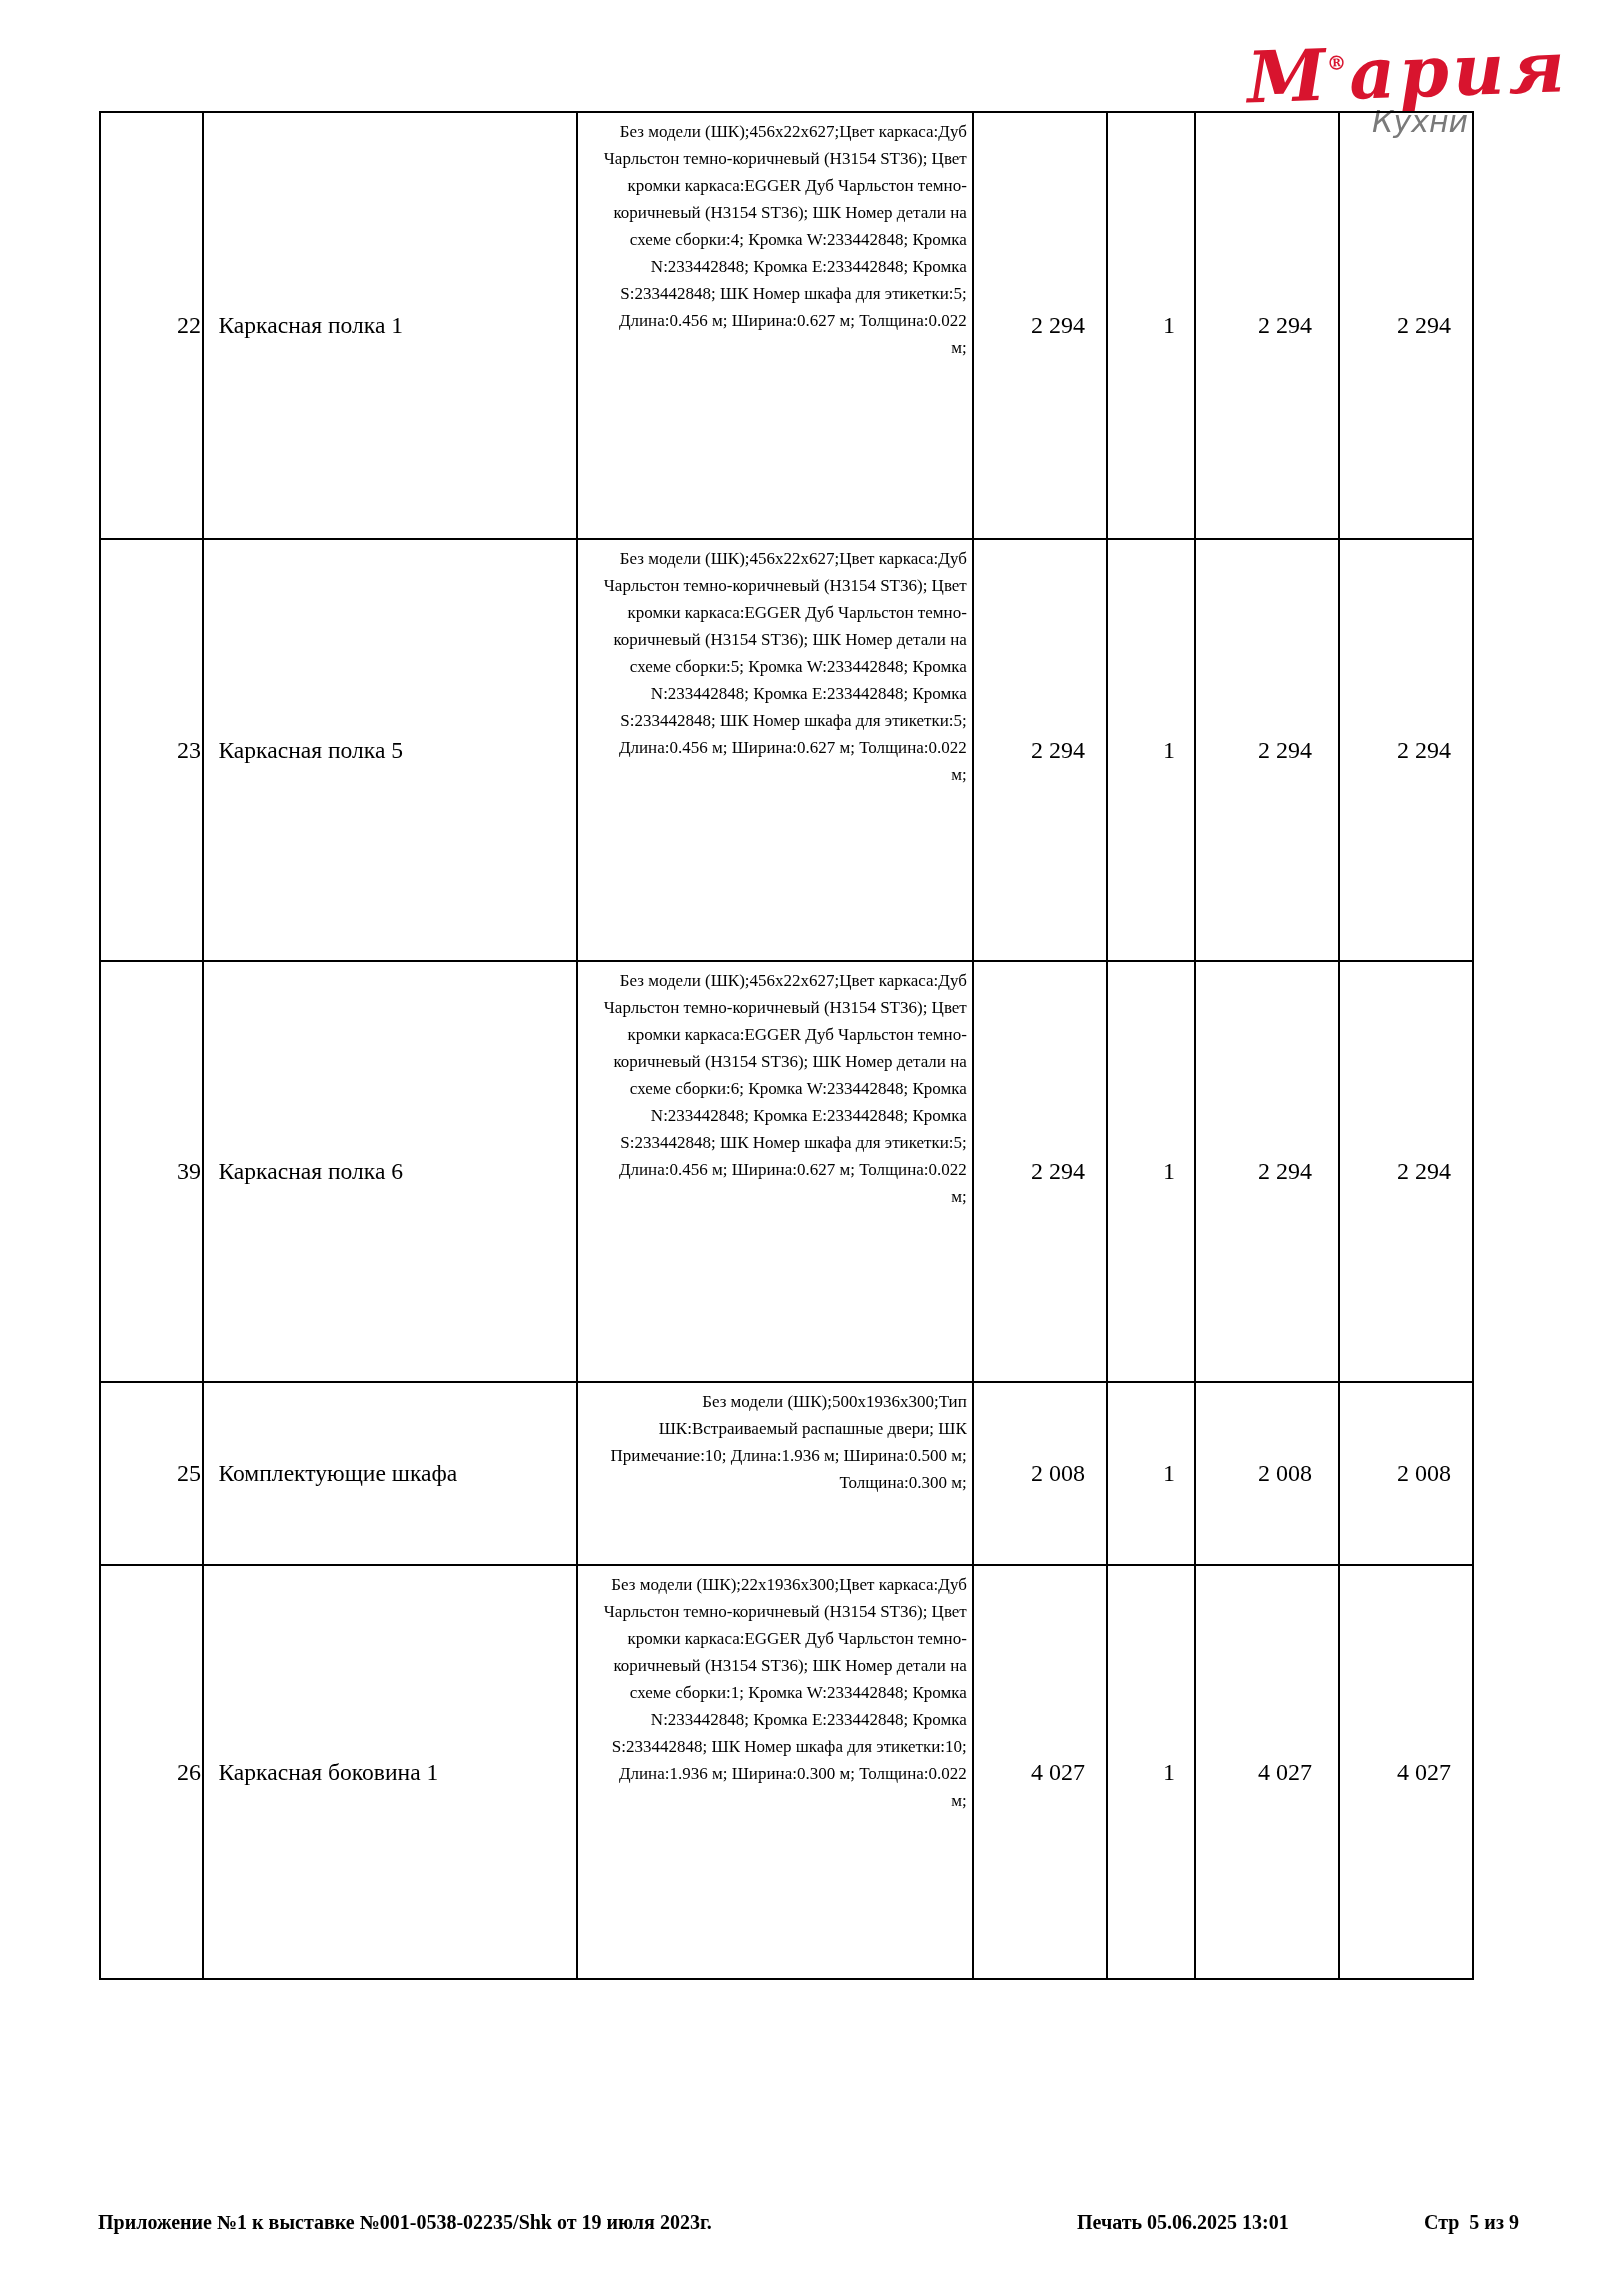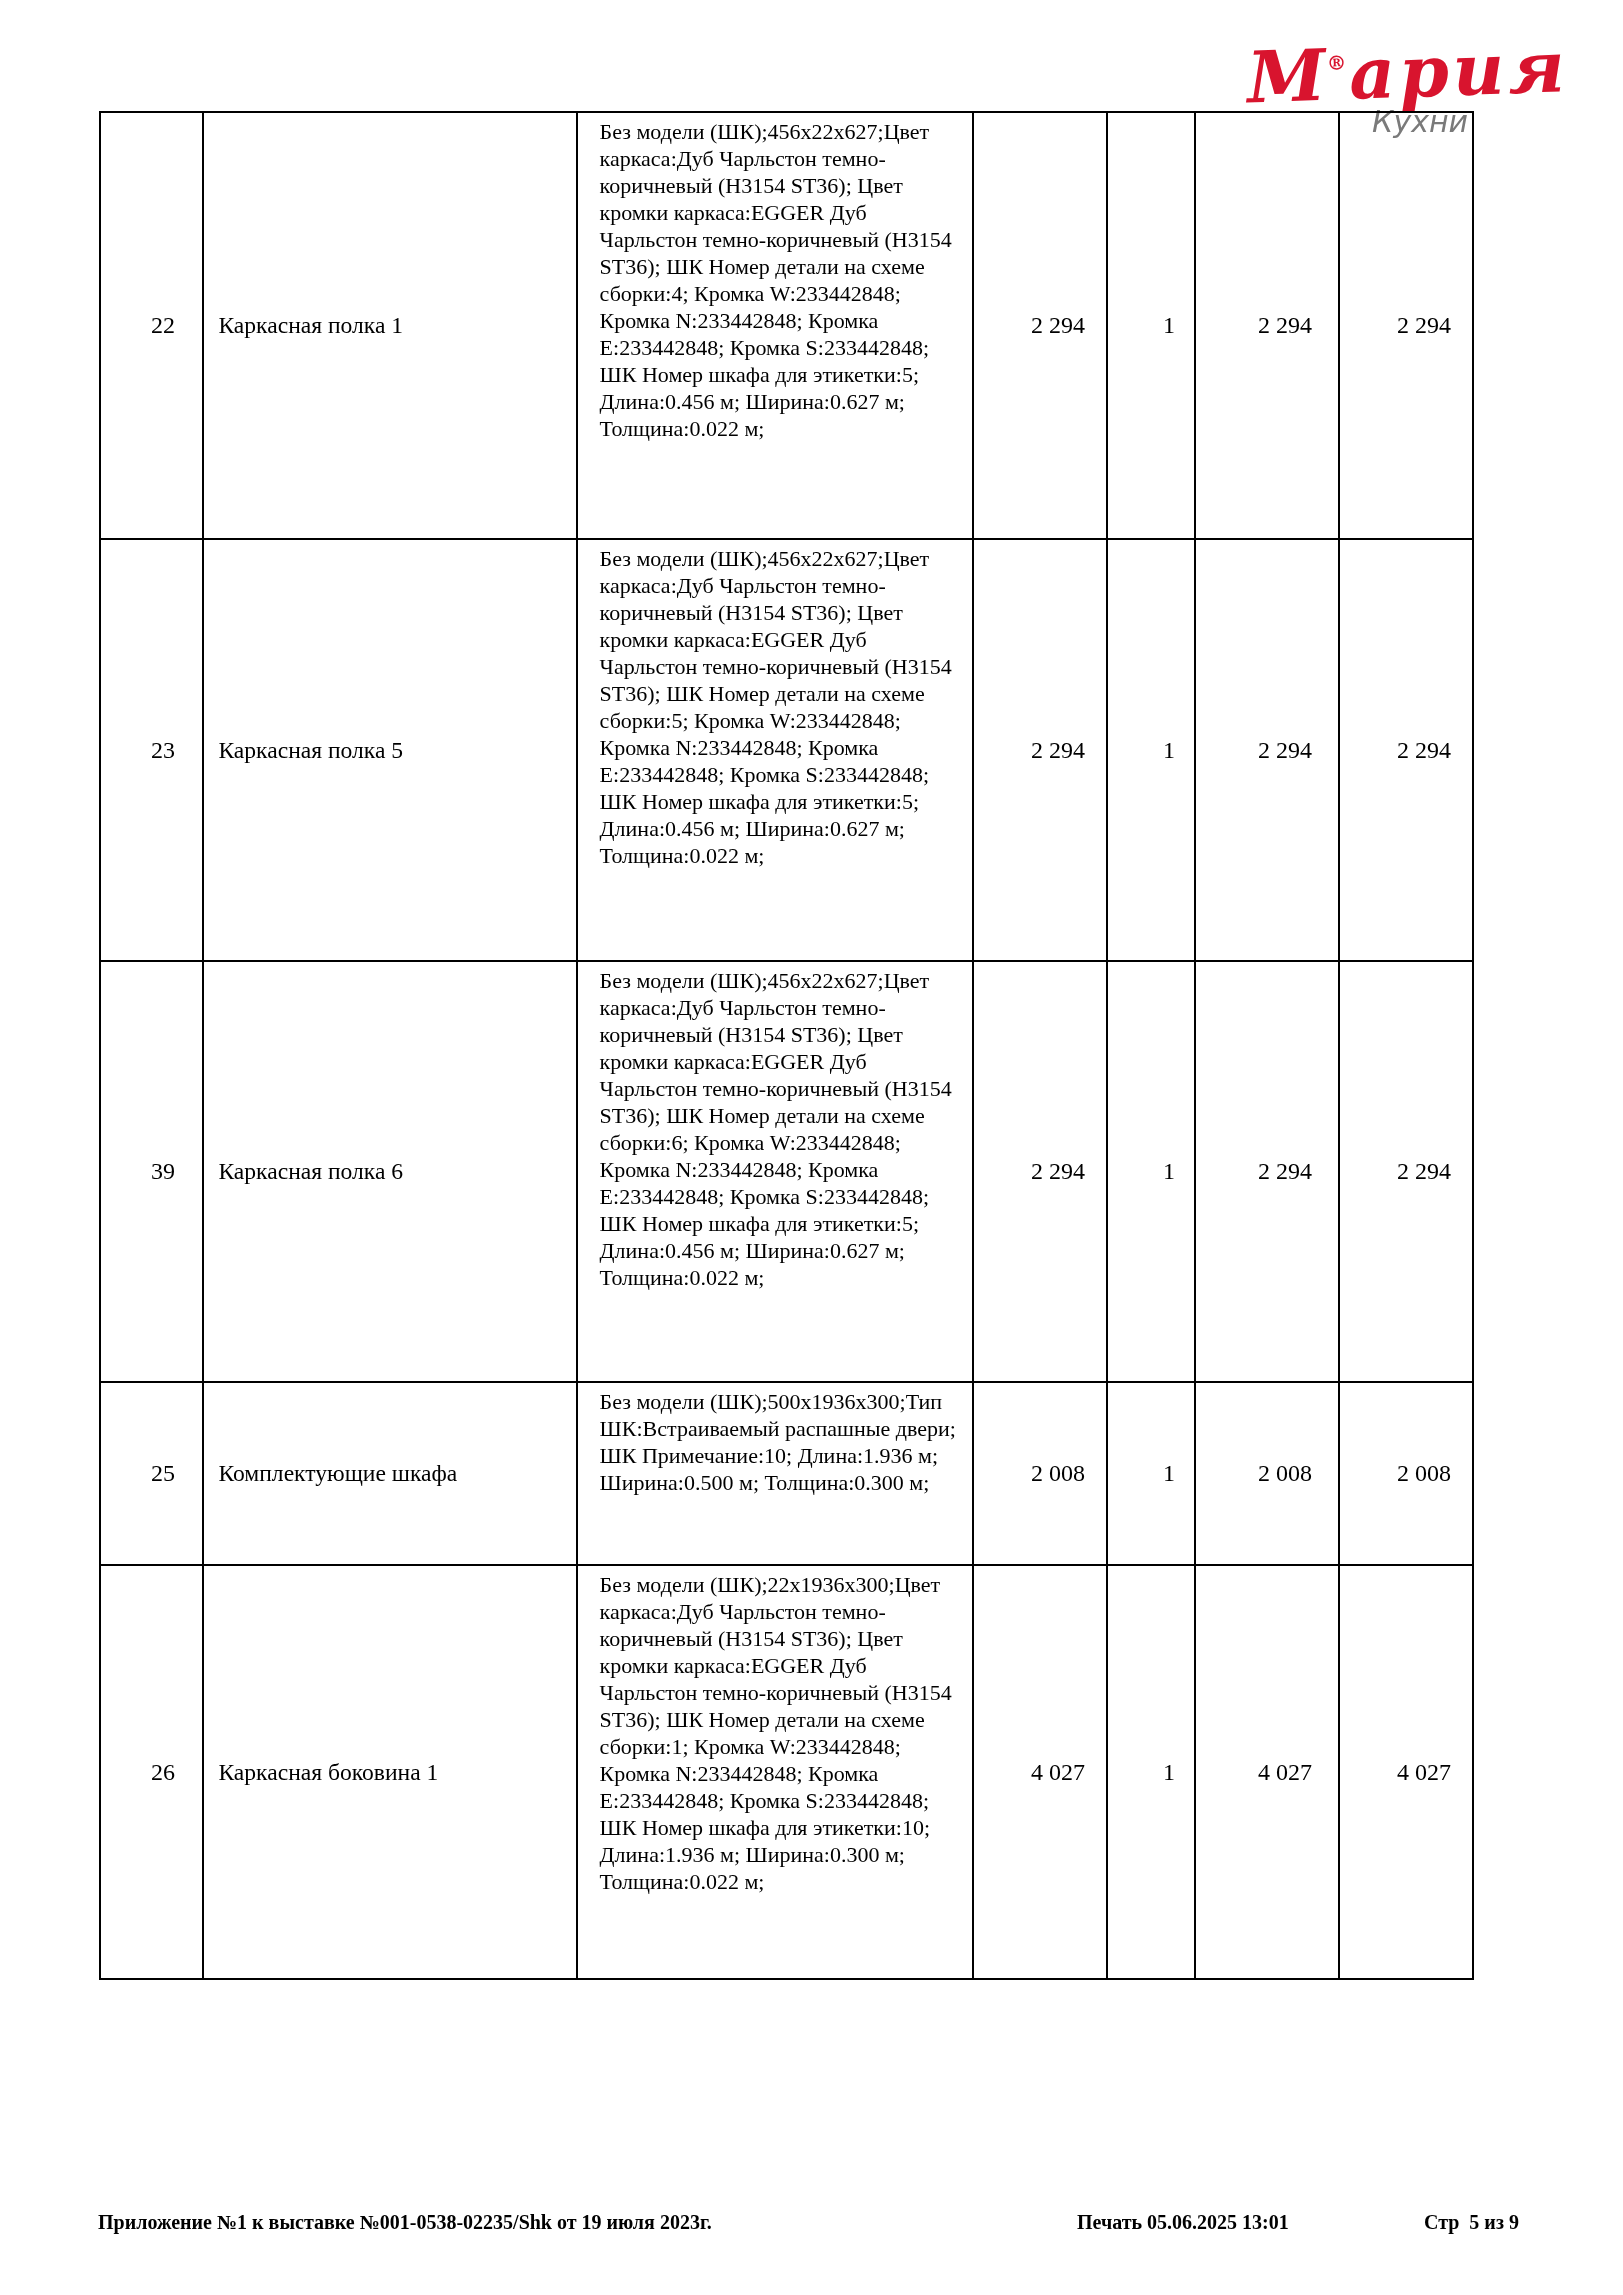--- a/index.html
+++ b/index.html
@@ -59,35 +59,35 @@
   }
   .doc-table tr:nth-child(1){height:427px;}
   .doc-table tr:nth-child(2){height:422px;}
   .doc-table tr:nth-child(3){height:421px;}
   .doc-table tr:nth-child(4){height:183px;}
   .doc-table tr:nth-child(5){height:414px;}
 
   td.c-num{
     font-size:24px;
     vertical-align:middle;
-    text-align:center;
+    text-align:right;
     padding-left:24px;
     margin-top:44px;
   }
   td.c-name{
     font-size:23.6px;
     vertical-align:middle;
     text-align:left;
     padding-left:14.4px;
   }
   td.c-desc{
-    font-size:22px;
+    font-size:17px;
     line-height:27px;
     vertical-align:top;
-    text-align:left;
+    text-align:right;
     padding:5.2px 5.2px 3.9px 21.6px;
     word-wrap:break-word;
     margin-left:20px;
   }
   td.c-money{
     font-size:24px;
     vertical-align:middle;
     text-align:center;
     padding-left:37px;
   }

